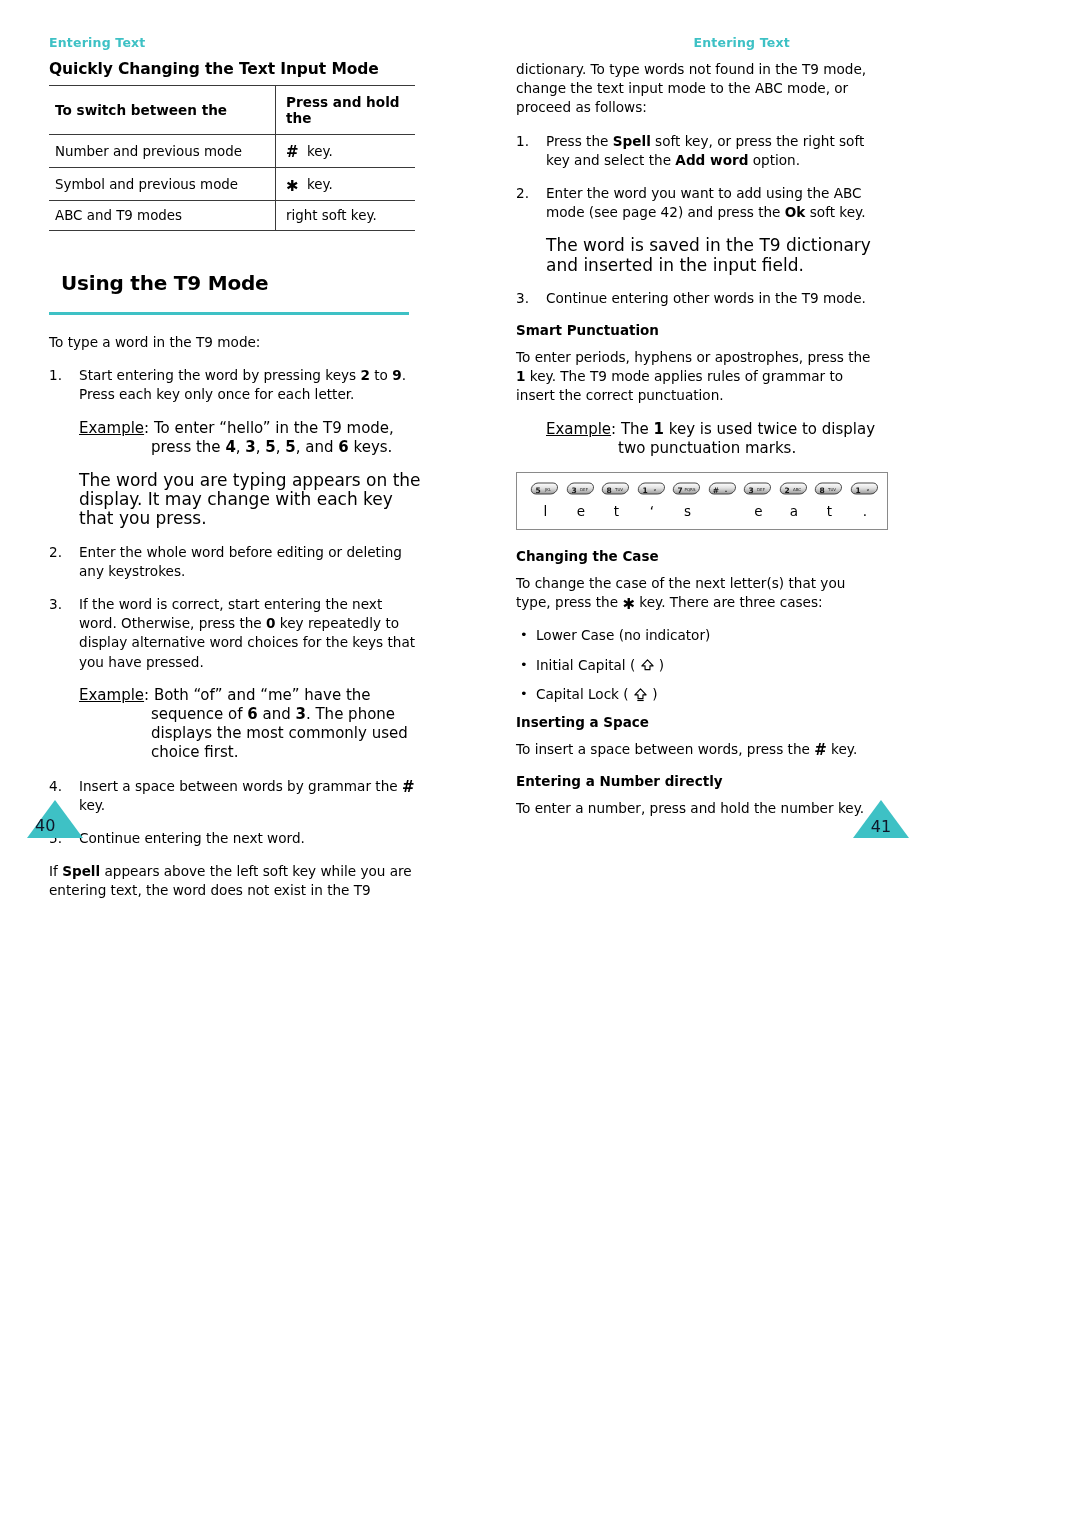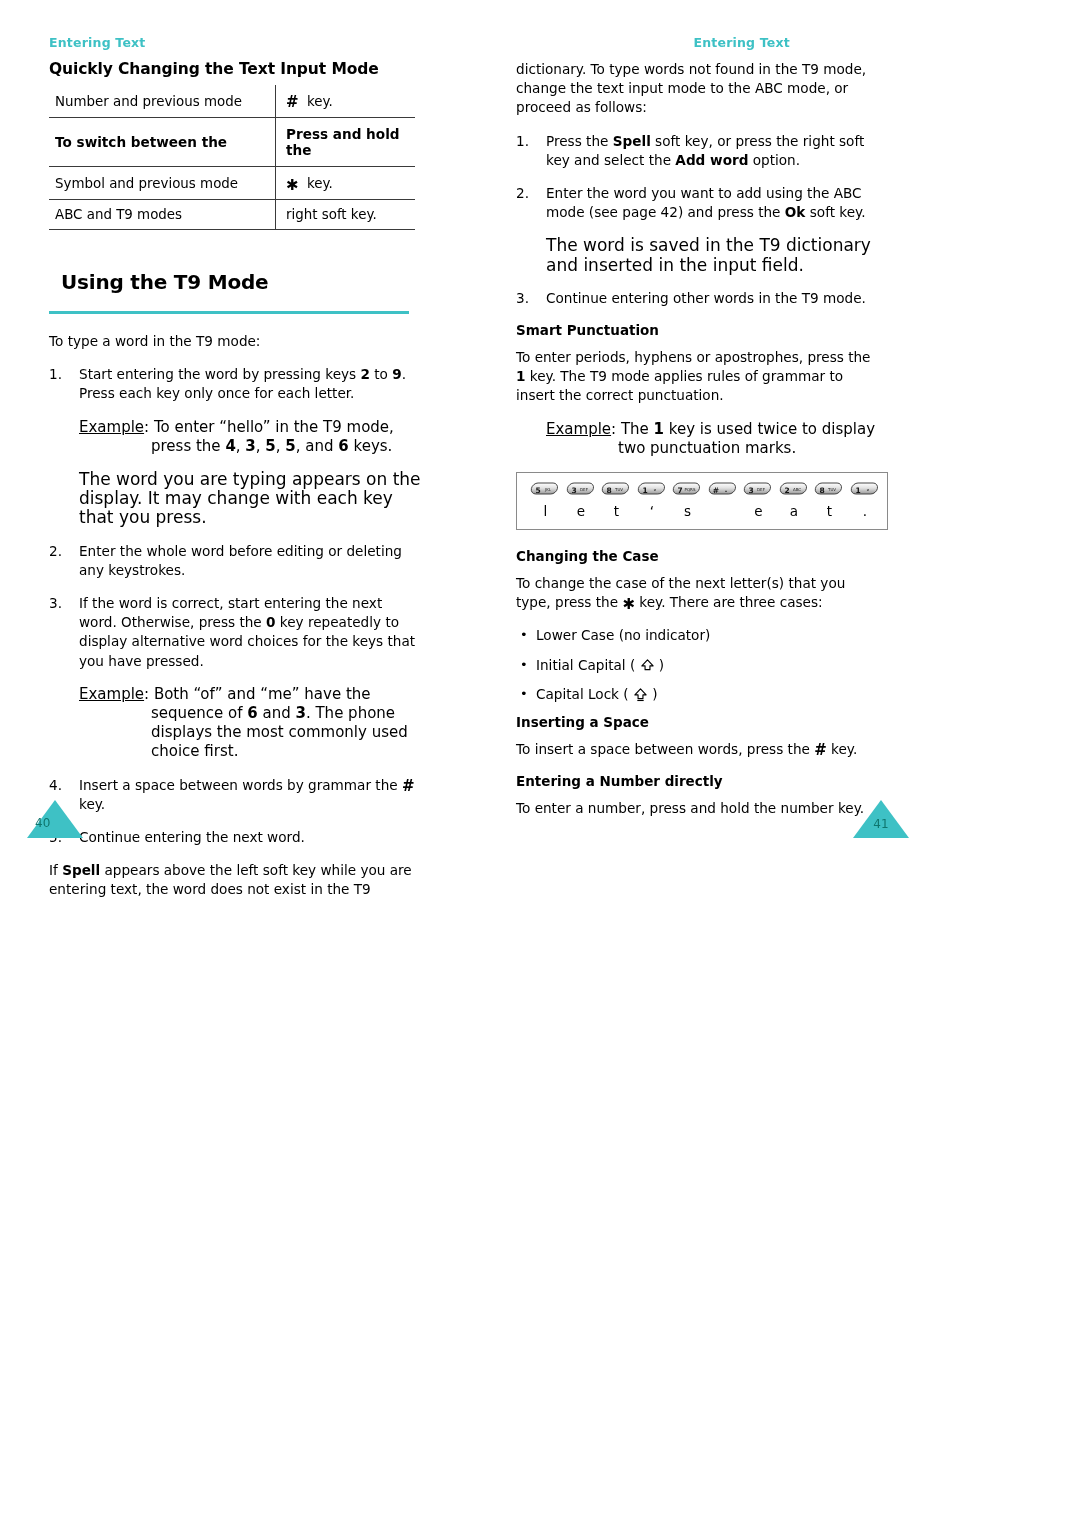--- a/index.html
+++ b/index.html
@@ -217,22 +217,22 @@
   
   .pagenum {
     position: absolute;
     width: 0; height: 0;
     border-left: 28px solid transparent;
     border-right: 28px solid transparent;
     border-bottom: 38px solid #3ec1c5;
   }
   .pagenum-label {
     position: absolute;
-    font-size: 12px;
-    color: #0f766e;
+    font-size: 16px;
+    color: #0f172a;
     width: 40px;
     text-align: center;
   }
   #tri-left  { left: 27px; top: 800px; }
   #lbl-left  { left: 35px; top: 816px; text-align: left; }
   #tri-right { left: 853px; top: 800px; }
   #lbl-right { left: 861px; top: 817px; }
 </style>
 </head>
 <body>
@@ -242,26 +242,26 @@
   <div class="runhead left">Entering Text</div>
   <div class="runhead right">Entering Text</div>
 
   <div class="col col-left">
 
     <h2 class="sec-head">Quickly Changing the Text Input Mode</h2>
 
     <table class="modes">
       <tbody id="modes-body">
           <tr>
+            <th class="c1">To switch between the</th>
+            <th class="c2">Press and hold the</th>
+          </tr>
+          <tr>
             <td class="c1">Number and previous mode</td>
             <td class="c2"><span class="hashkey">#</span>&nbsp; key.</td>
-          </tr>
-          <tr>
-            <th class="c1">To switch between the</th>
-            <th class="c2">Press and hold the</th>
           </tr>
           <tr>
             <td class="c1">Symbol and previous mode</td>
             <td class="c2"><span class="starkey">✱</span>&nbsp; key.</td>
           </tr>
           <tr>
             <td class="c1">ABC and T9 modes</td>
             <td class="c2">right soft key.</td>
           </tr>
         </tbody>

